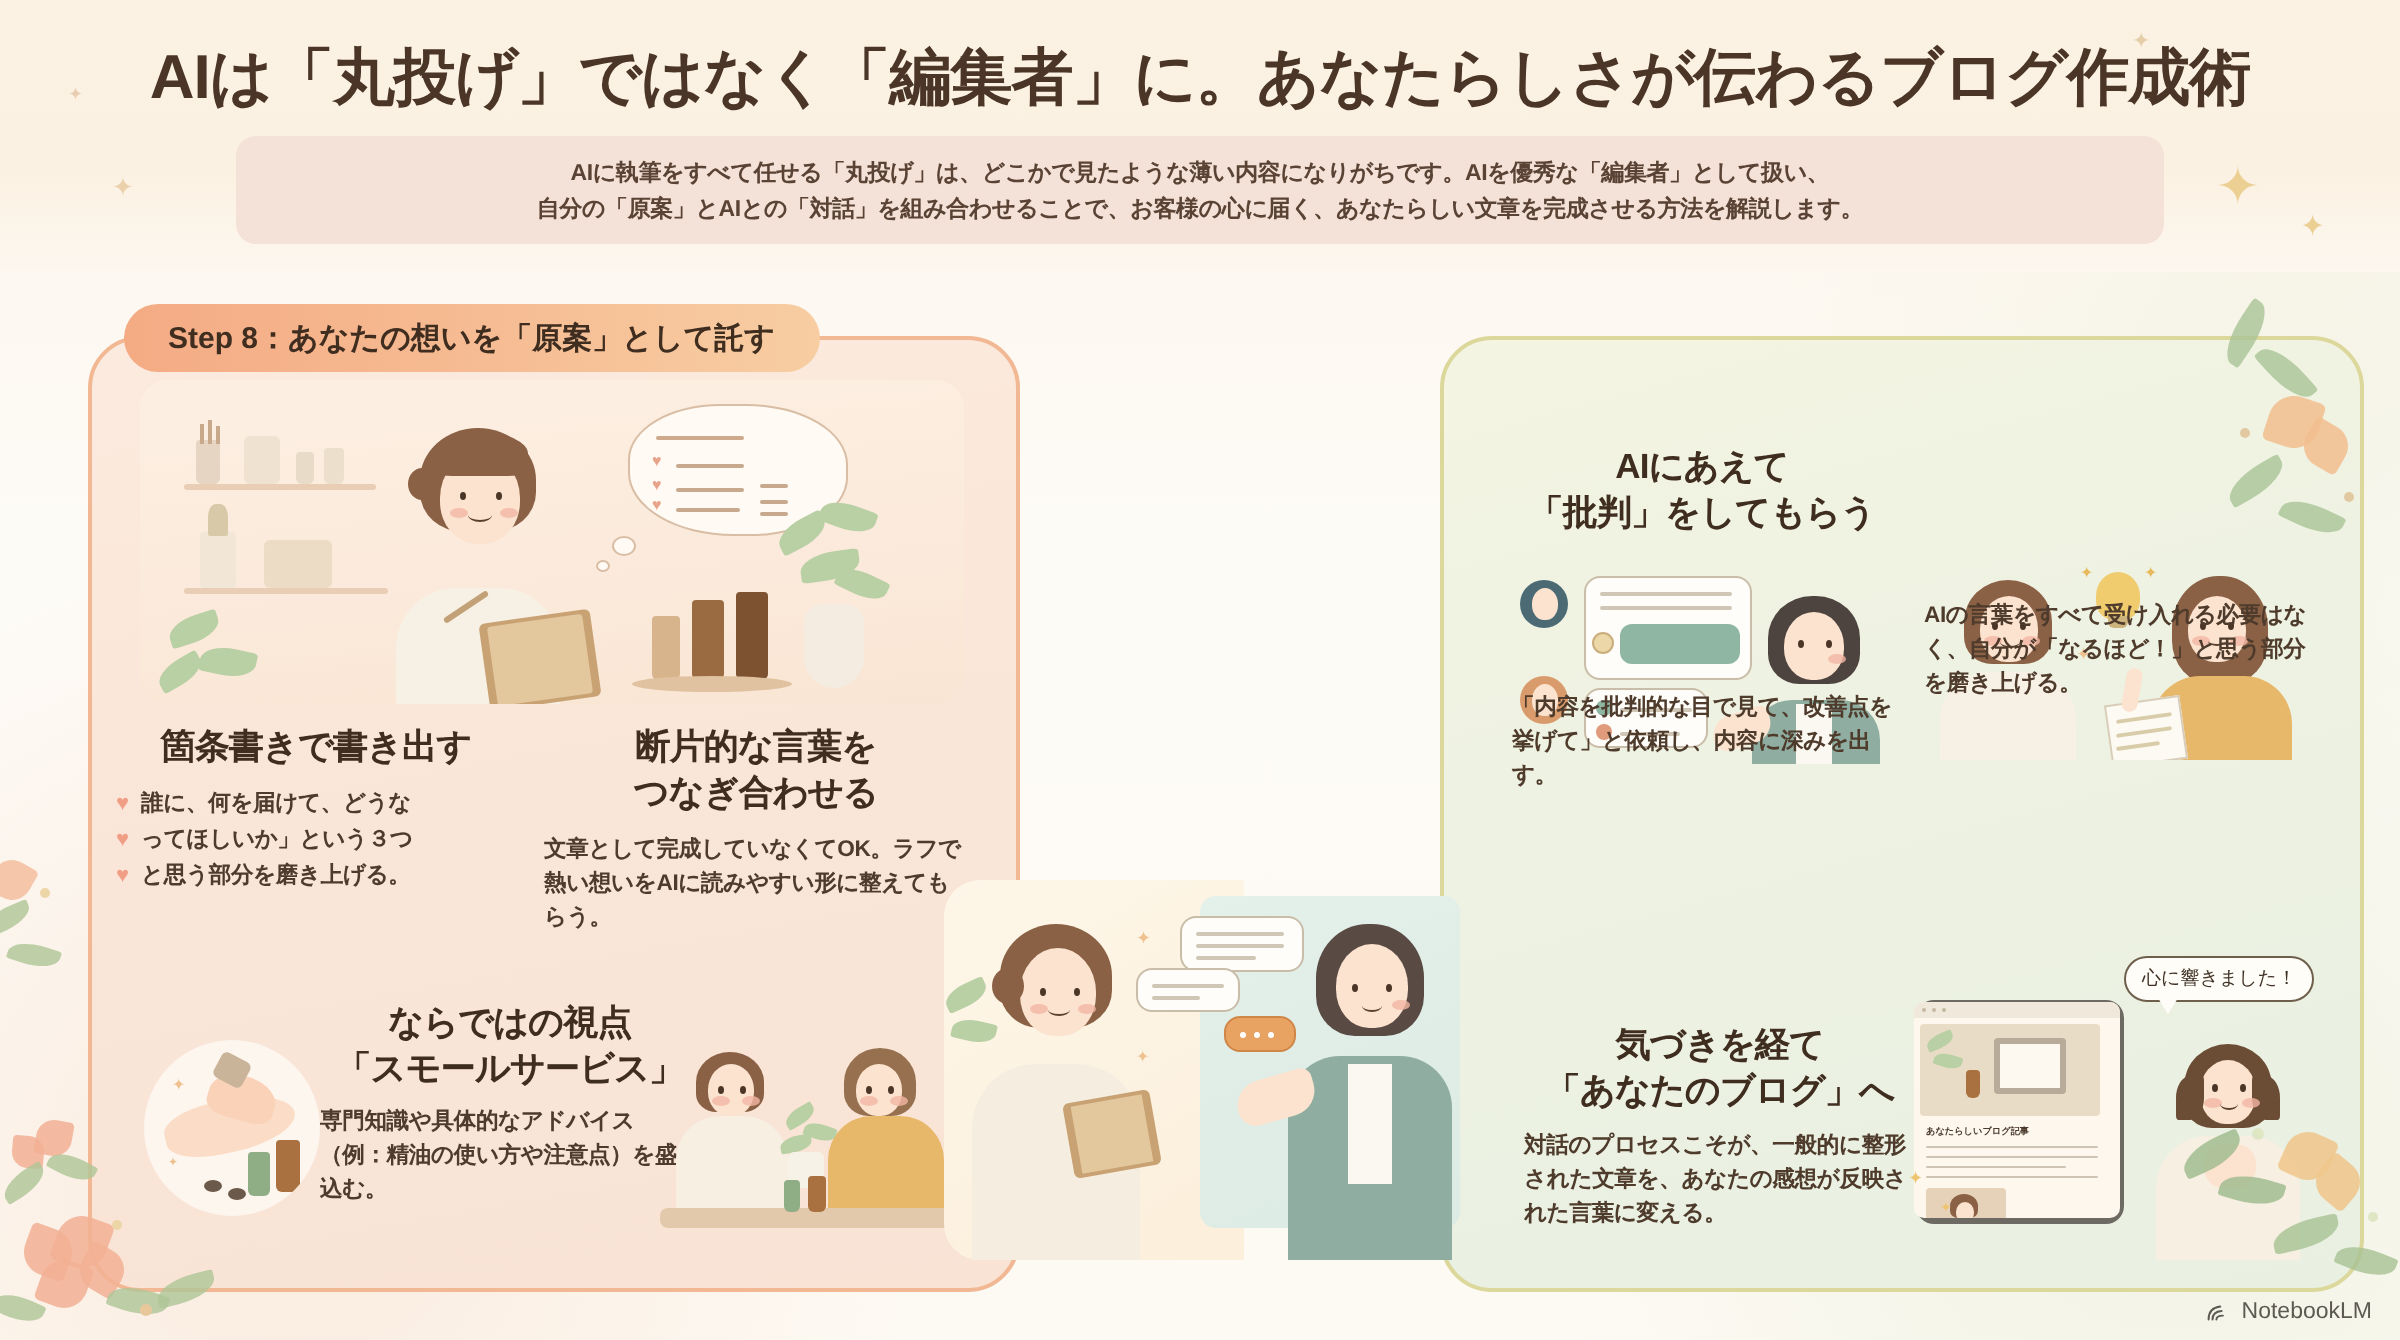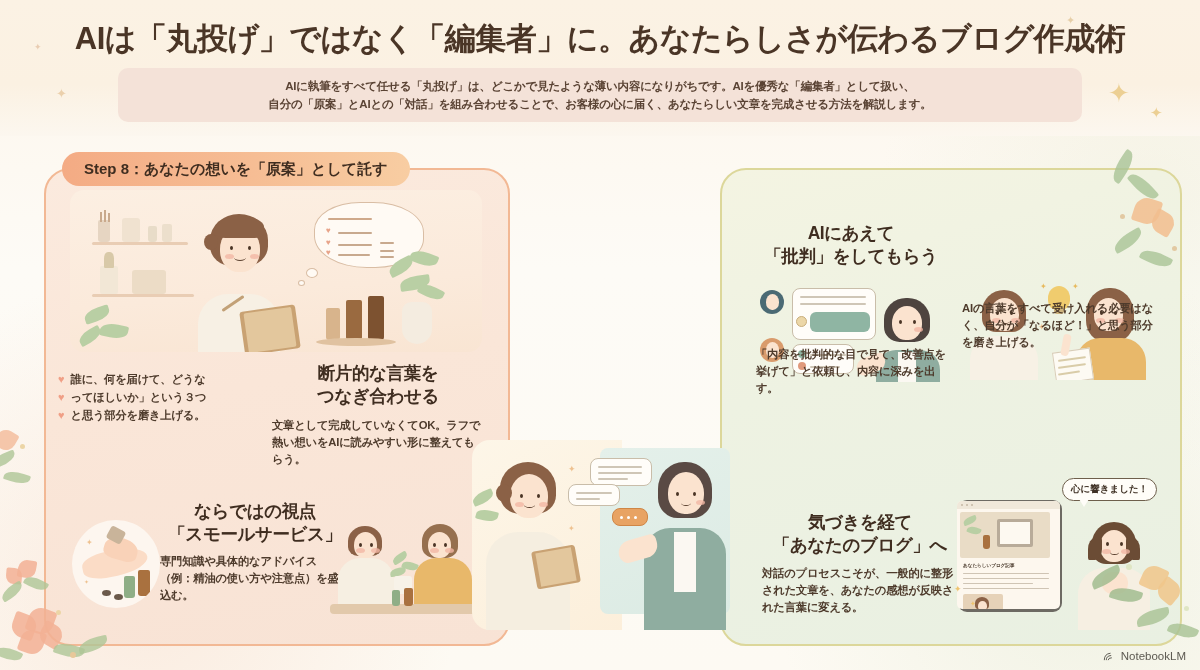--- a/index.html
+++ b/index.html
@@ -160,21 +160,21 @@
   .bullets { margin-top: 9px; }
   .bullet-row { display: flex; align-items: flex-start; gap: 6px; margin-bottom: 1px; }
   .heart { color: #f09f86; font-size: 11px; line-height: 1.5; flex: 0 0 auto; }
   .bullet-row .body-txt { margin-top: 0; }
 
   
   .mini-bubble {
     position: absolute; top: 478px; left: 1062px;
     background: #fffdf8; border: 1.5px solid #6e5f4c;
     border-radius: 12px; padding: 4px 8px;
-    font-size: 9.5px; font-weight: bold; color: #3f3124; white-space: nowrap;
+    font-size: 9.5px; font-weight: normal; color: #3f3124; white-space: nowrap;
   }
   .mini-bubble::after {
     content: ""; position: absolute; bottom: -7px; left: 16px;
     border-left: 5px solid transparent; border-right: 5px solid transparent;
     border-top: 8px solid #fffdf8;
   }
 
   
   .tab-frame { position: absolute; inset: 4px 2px 2px 6px; background: #6d6a63; border-radius: 9px; }
   .tab-screen { position: absolute; inset: 5px 4px 5px 5px; background: #fdf7ee; border-radius: 5px; overflow: hidden; }
@@ -275,20 +275,21 @@
     <div style="position:absolute; left:332px; top:112px; width:30px; height:42px; background:#f4ece0; border-radius:10px 10px 16px 16px;"></div>
 
     <div class="bottle" style="left:256px; top:118px; width:14px; height:32px; background:#d8b48c;"></div>
     <div class="bottle" style="left:276px; top:110px; width:16px; height:40px; background:#9a6a40;"></div>
     <div class="bottle" style="left:298px; top:106px; width:16px; height:44px; background:#7d5230;"></div>
     <div style="position:absolute; left:246px; top:148px; width:80px; height:8px; background:#e0c2a0; border-radius:50%;"></div>
   </div>
 
   <div class="blk b-s1-left">
     <div class="h2">
+      <div>箇条書きで書き出す</div>
     </div>
     <div class="bullets">
       <div class="bullet-row">
         <span class="heart">♥</span>
         <span class="body-txt">誰に、何を届けて、どうな</span>
       </div>
       <div class="bullet-row">
         <span class="heart">♥</span>
         <span class="body-txt">ってほしいか」という３つ</span>
       </div>

